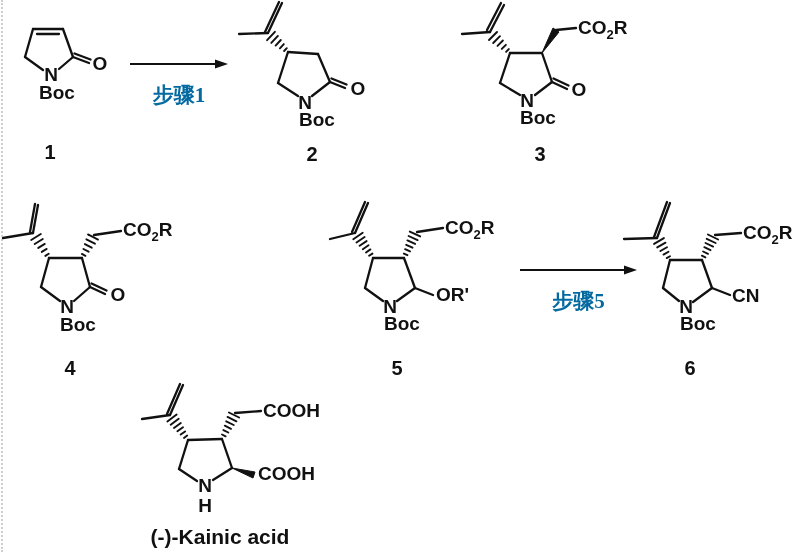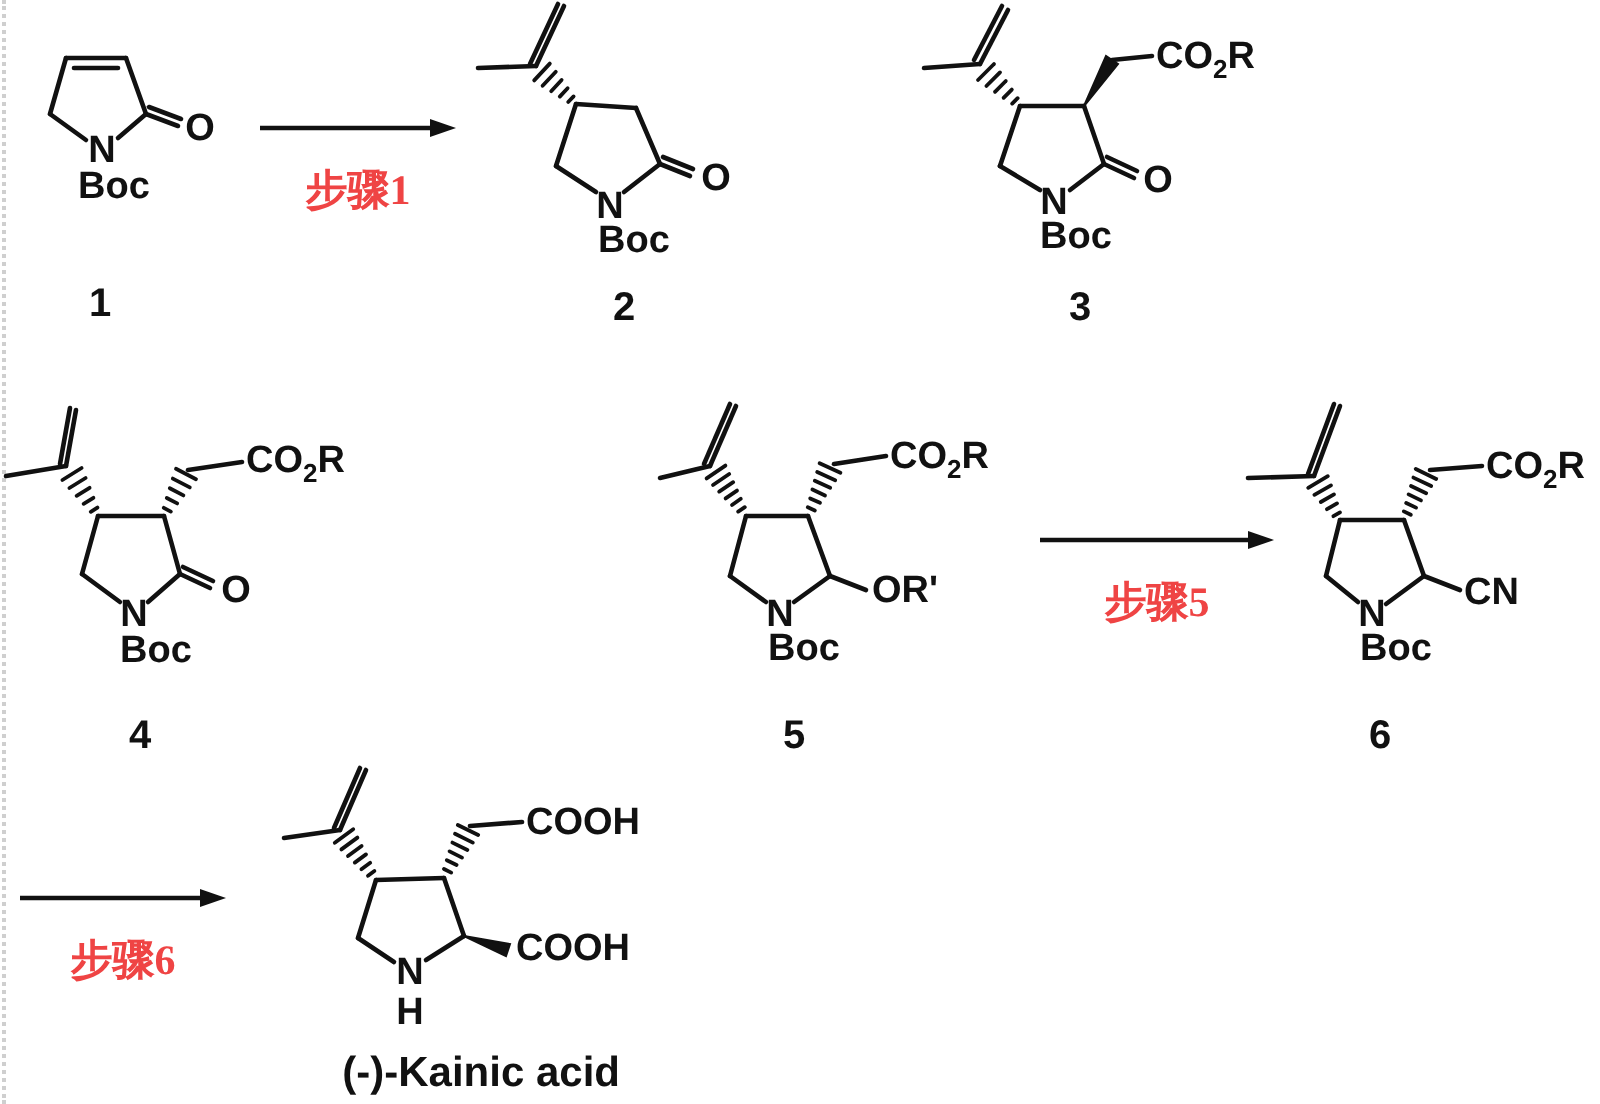--- a/index.html
+++ b/index.html
@@ -10,23 +10,23 @@
   .cmpd line{stroke:#111;stroke-width:2.3;stroke-linecap:round;fill:none;}
   .cmpd polygon{fill:#111;stroke:#111;stroke-width:1;}
   .cmpd g[data-hash] line{stroke-width:1.9;}
   .atom{font-family:"Liberation Sans",sans-serif;font-weight:bold;font-size:19px;fill:#111;}
   .atom .sub{font-size:13px;}
   .arrow{position:absolute;}
   .arrow svg{display:block;}
   .arrow line{stroke:#111;stroke-width:2.2;}
   .arrow polygon{fill:#111;}
   .step-label{margin-top:10px;text-align:center;font-family:"Liberation Serif",serif;
-              font-weight:600;font-size:21px;color:#ef4444;white-space:nowrap;}
+              font-weight:600;font-size:21px;color:#0369a1;white-space:nowrap;}
   .num{position:absolute;width:30px;text-align:center;font-weight:bold;font-size:20px;color:#111;}
-  .name{position:absolute;font-weight:bold;font-size:21px;color:#111;text-align:right;white-space:nowrap;}
+  .name{position:absolute;font-weight:bold;font-size:21px;color:#111;text-align:center;white-space:nowrap;}
 </style>
 </head>
 <body>
 
 <div class="canvas">
   <div class="edge"></div>
 
   <svg class="cmpd" style="left:10px;top:8px" width="115" height="105" viewBox="0 0 115 105">
     <g>
       <line x1="15" y1="49" x2="23" y2="21"></line>
@@ -217,27 +217,20 @@
         <line x1="101.7" y1="43.8" x2="110.6" y2="48.0"></line>
         <line x1="102.9" y1="39.5" x2="113.1" y2="44.5"></line>
       </g>
     <text class="atom" x="138" y="44"><tspan>CO</tspan><tspan class="sub" dy="5">2</tspan><tspan dy="-5">R</tspan></text>
     <text class="atom" x="127" y="107">CN</text>
     <text class="atom" x="81" y="118" text-anchor="middle">N</text>
     <text class="atom" x="93" y="135" text-anchor="middle">Boc</text>
   </svg>
   <div class="num" style="left:675px;top:357px">6</div>
 
-  <div class="arrow" style="left:10px;top:442px;width:103px">
-    <svg width="103" height="14" viewBox="0 0 103 14">
-      <line x1="0" y1="7" x2="91" y2="7"></line>
-        <polygon points="90,2.5 103,7 90,11.5"></polygon>
-    </svg>
-    <div class="step-label">步骤6</div>
-  </div>
 
   <svg class="cmpd" style="left:130px;top:382px" width="215" height="145" viewBox="0 0 215 145">
     <g>
       <line x1="12" y1="37" x2="40" y2="33"></line>
       <line x1="40" y1="33" x2="53" y2="3"></line>
       <line x1="37" y1="32" x2="50" y2="2"></line>
       <line x1="58" y1="58" x2="92" y2="57"></line>
       <line x1="92" y1="57" x2="102" y2="86"></line>
       <line x1="102" y1="86" x2="83" y2="98"></line>
       <line x1="67" y1="99" x2="49" y2="87"></line>

